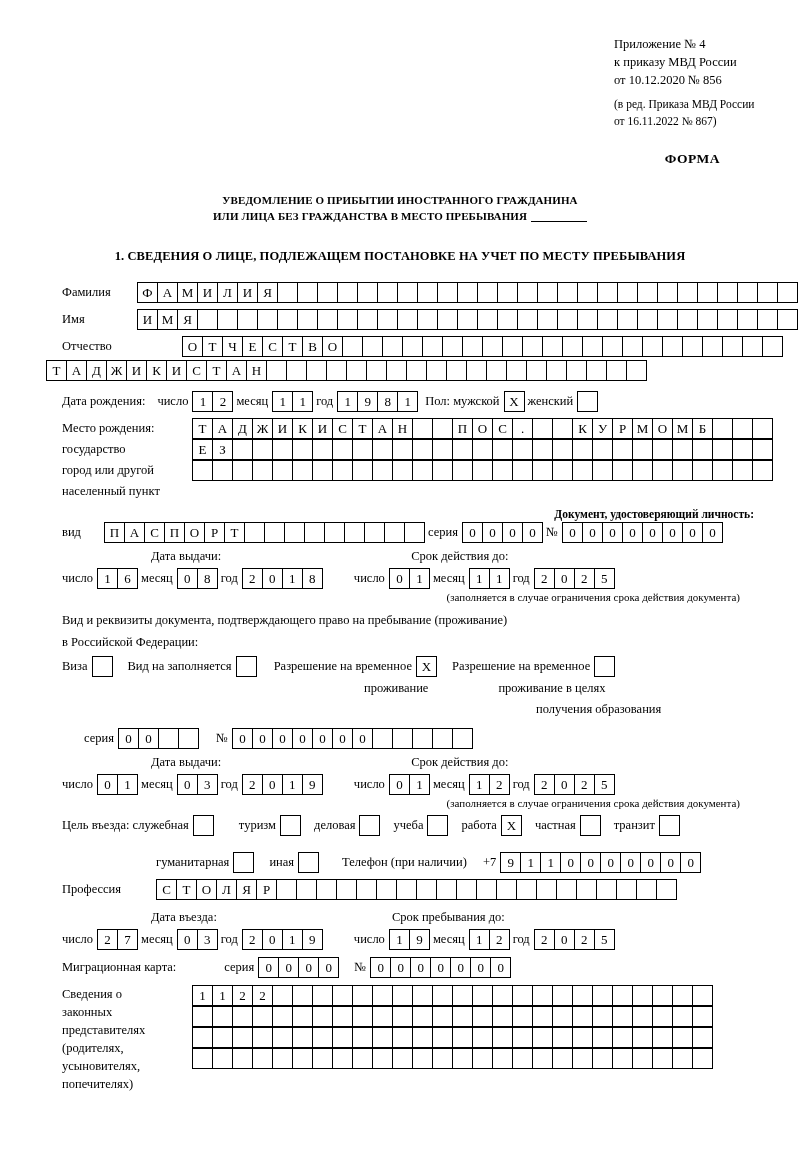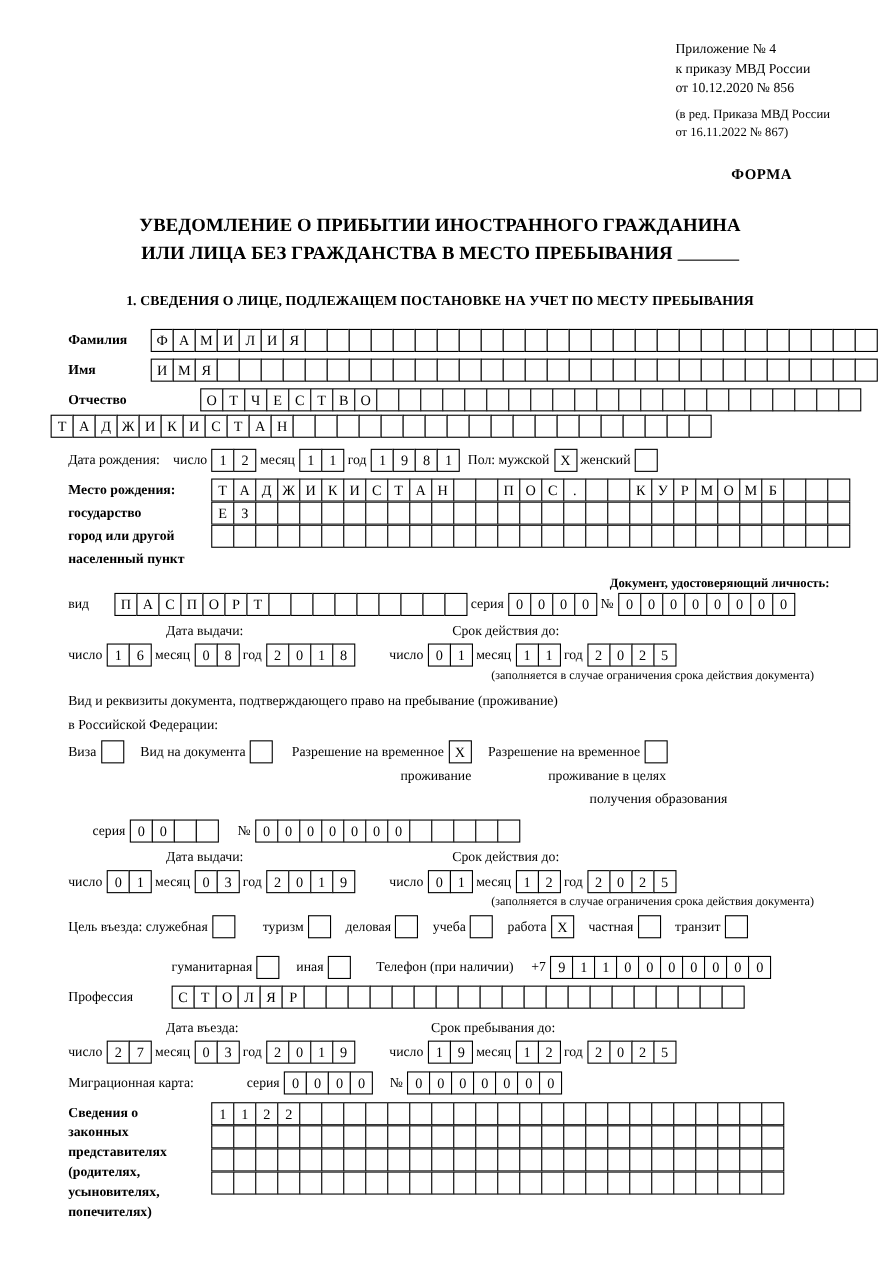--- a/index.html
+++ b/index.html
@@ -28,21 +28,21 @@
     text-align:right;
     font-weight:bold;
     font-size:13.5px;
     letter-spacing:.5px;
     margin-top:22px;
     padding-right:34px;
   }
   .title{
     text-align:center;
     font-weight:bold;
-    font-size:17px;
+    font-size:11px;
     line-height:1.45;
     margin-top:26px;
     letter-spacing:.1px;
   }
   .title .uline{
     display:inline-block;
     width:56px;
     border-bottom:1px solid #000;
     vertical-align:-2px;
     margin-left:4px;
@@ -70,21 +70,21 @@
     text-align:center;
     font-size:13px;
     line-height:19px;
     font-family:"Liberation Serif", serif;
     background:#fff;
   }
   .txt{font-size:12.5px;line-height:21px;white-space:nowrap;}
   .center{text-align:right;}
   .bold{font-weight:bold;}
 
-  .labelcol{width:118px;flex:none;font-size:12.5px;line-height:21px;font-weight:bold;}
+  .labelcol{width:118px;flex:none;font-size:12.5px;line-height:21px;}
   .rowline{display:flex;align-items:center;}
   .mr4{margin-right:4px;}
   .ml4{margin-left:4px;}
   .smallcaption{font-size:11.5px;}
   .bottomnote{
     font-size:11.5px;
     text-align:center;
     margin-top:10px;
   }
   .subline{font-size:12.5px;line-height:18px;}
@@ -486,21 +486,21 @@
   <div style="text-align:right;padding-right:14px;font-size:11px;margin-top:2px">(заполняется в случае ограничения срока действия документа)</div>
 
   <div class="subline" style="margin-top:8px;padding-left:16px">Вид и реквизиты документа, подтверждающего право на пребывание (проживание)</div>
   <div class="subline" style="margin-top:4px;padding-left:16px">в Российской Федерации:</div>
 
   <div class="row rowline" style="margin-top:5px;padding-left:16px">
     <span class="txt mr4">Виза</span>
     <span class="boxes" id="p-visa">
         <div class="bx"></div>
       </span>
-    <span class="txt mr4" style="margin-left:16px">Вид на документа</span>
+    <span class="txt mr4" style="margin-left:16px">Вид на заполняется</span>
     <span class="boxes" id="p-res">
         <div class="bx"></div>
       </span>
     <span class="txt mr4" style="margin-left:18px">Разрешение на временное</span>
     <span class="boxes" id="p-temp">
         <div class="bx">X</div>
       </span>
     <span class="txt mr4" style="margin-left:16px">Разрешение на временное</span>
     <span class="boxes" id="p-edu">
         <div class="bx"></div>

